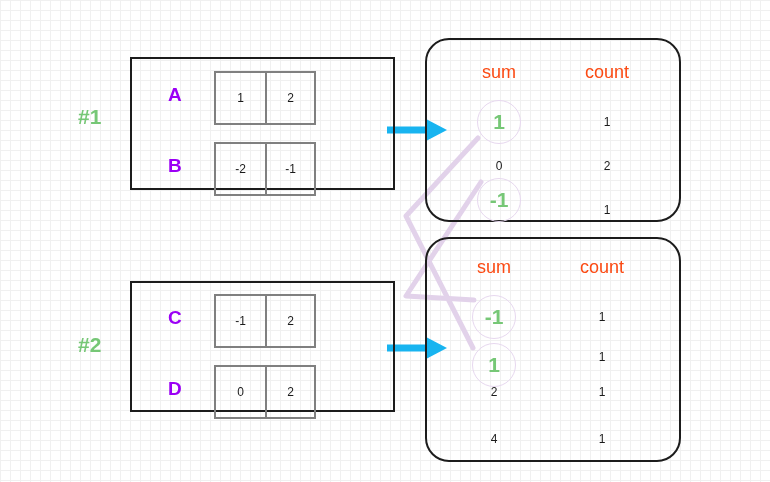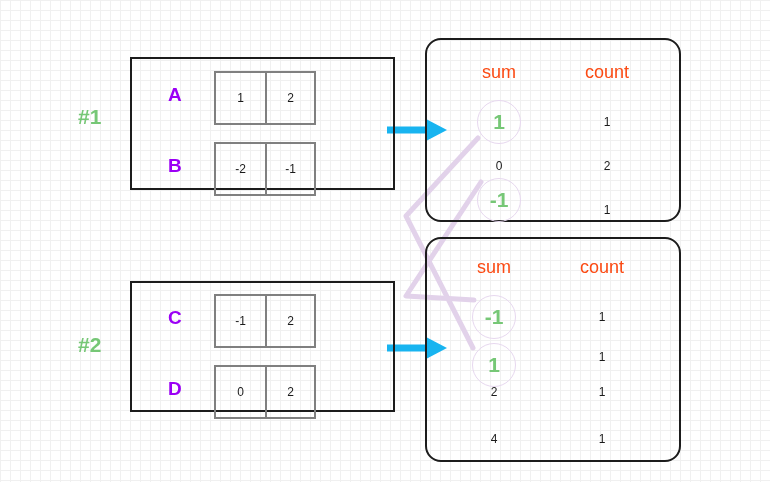--- a/index.html
+++ b/index.html
@@ -59,21 +59,21 @@
     display:flex;align-items:center;justify-content:center;
     font-size:12px;
     color:#1a1a1a;
     box-sizing:border-box;
   }
   .pair-cell.second{border-left:2px solid #808080;}
 
   .agg-box{
     position:absolute;
     border:2px solid #1c1c1c;
-    border-radius:16px;
+    border-radius:24px;
     box-sizing:border-box;
     background:transparent;
   }
 
   .col-head{
     position:absolute;
     color:#fb4a13;
     font-size:18px;
     white-space:nowrap;
     transform:translateX(-50%);

